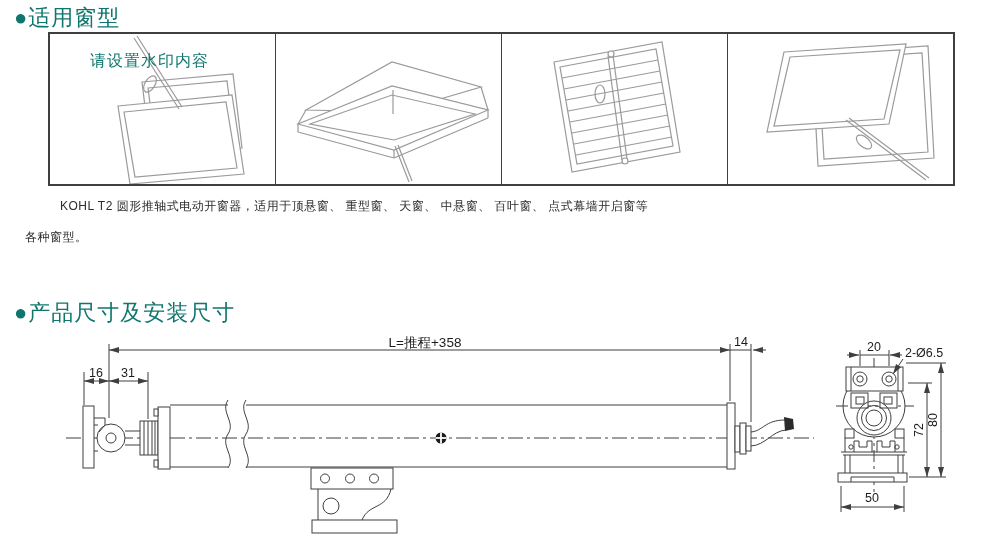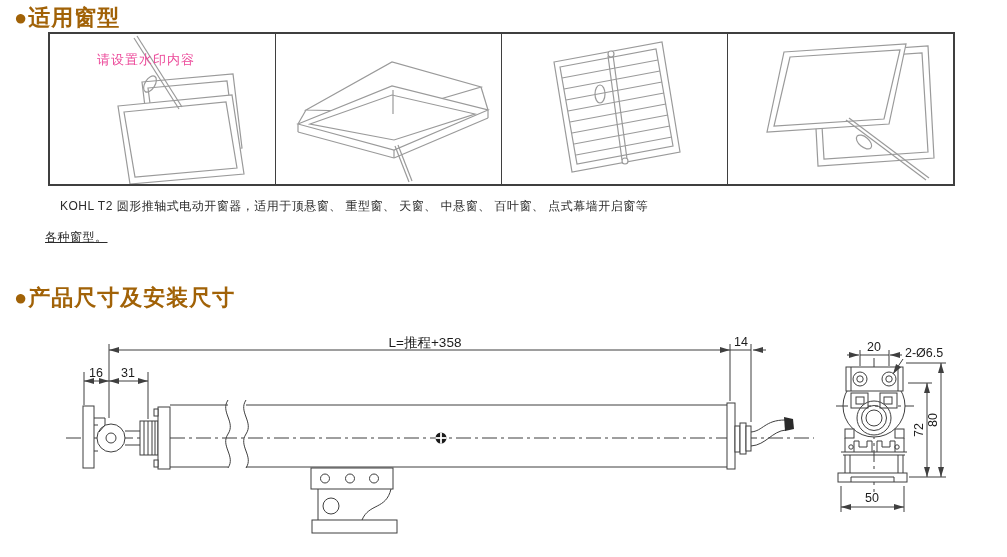--- a/index.html
+++ b/index.html
@@ -1,29 +1,29 @@
 <!DOCTYPE html>
 <html><head>
 <meta charset="utf-8">
 <style>
   html,body{margin:0;padding:0;background:#fff;}
   #page{position:relative;width:1007px;height:557px;background:#ffffff;overflow:hidden;
         font-family:"Liberation Sans","DejaVu Sans",sans-serif;}
-  .h-title{position:absolute;font-size:22px;font-weight:bold;color:#a16207;letter-spacing:1px;}
+  .h-title{position:absolute;font-size:22px;font-weight:normal;color:#0f766e;letter-spacing:1px;}
   #title1{left:14px;top:3px;}
-  #title2{left:14px;top:283px;}
+  #title2{left:14px;top:298px;}
   #panel-box{position:absolute;left:48px;top:32px;width:907px;height:154px;
              border:2px solid #3f3f3f;box-sizing:border-box;display:flex;}
   .panel-cell{flex:1 1 0;border-right:1px solid #3f3f3f;position:relative;}
   .panel-cell:last-child{border-right:none;}
   .panel-cell svg{position:absolute;left:0;top:0;}
-  #watermark{position:absolute;left:97px;top:51px;font-size:13px;color:#ec4899;letter-spacing:1px;}
+  #watermark{position:absolute;left:90px;top:51px;font-size:16px;color:#0f766e;letter-spacing:1px;}
   .desc{position:absolute;font-size:12px;color:#2b2b2b;letter-spacing:0.5px;white-space:nowrap;}
   #desc1{left:60px;top:198px;}
-  #desc2{left:45px;top:229px;text-decoration:underline;}
+  #desc2{left:25px;top:229px;}
   #tech{position:absolute;left:0;top:330px;}
   #tech text{font-family:"Liberation Sans","DejaVu Sans",sans-serif;font-size:12.5px;fill:#1c1c1c;stroke:none;}
   #tech .lbl-long{font-size:13.5px;}
 </style>
 </head>
 <body>
 
 <div id="page">
 
   <div id="title1" class="h-title">●适用窗型</div>

